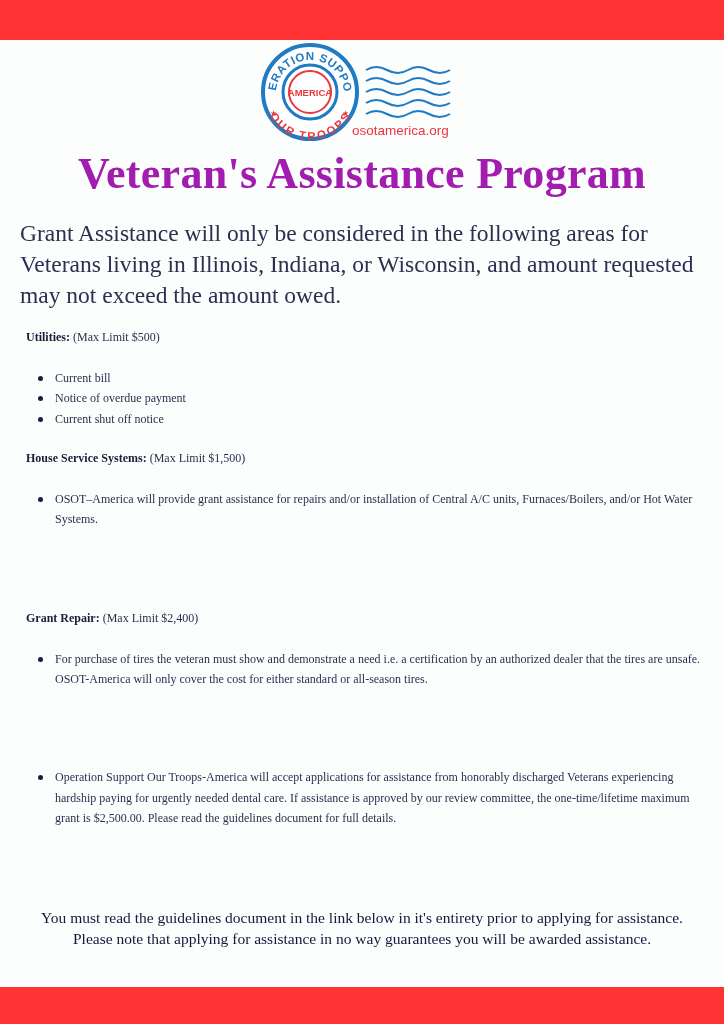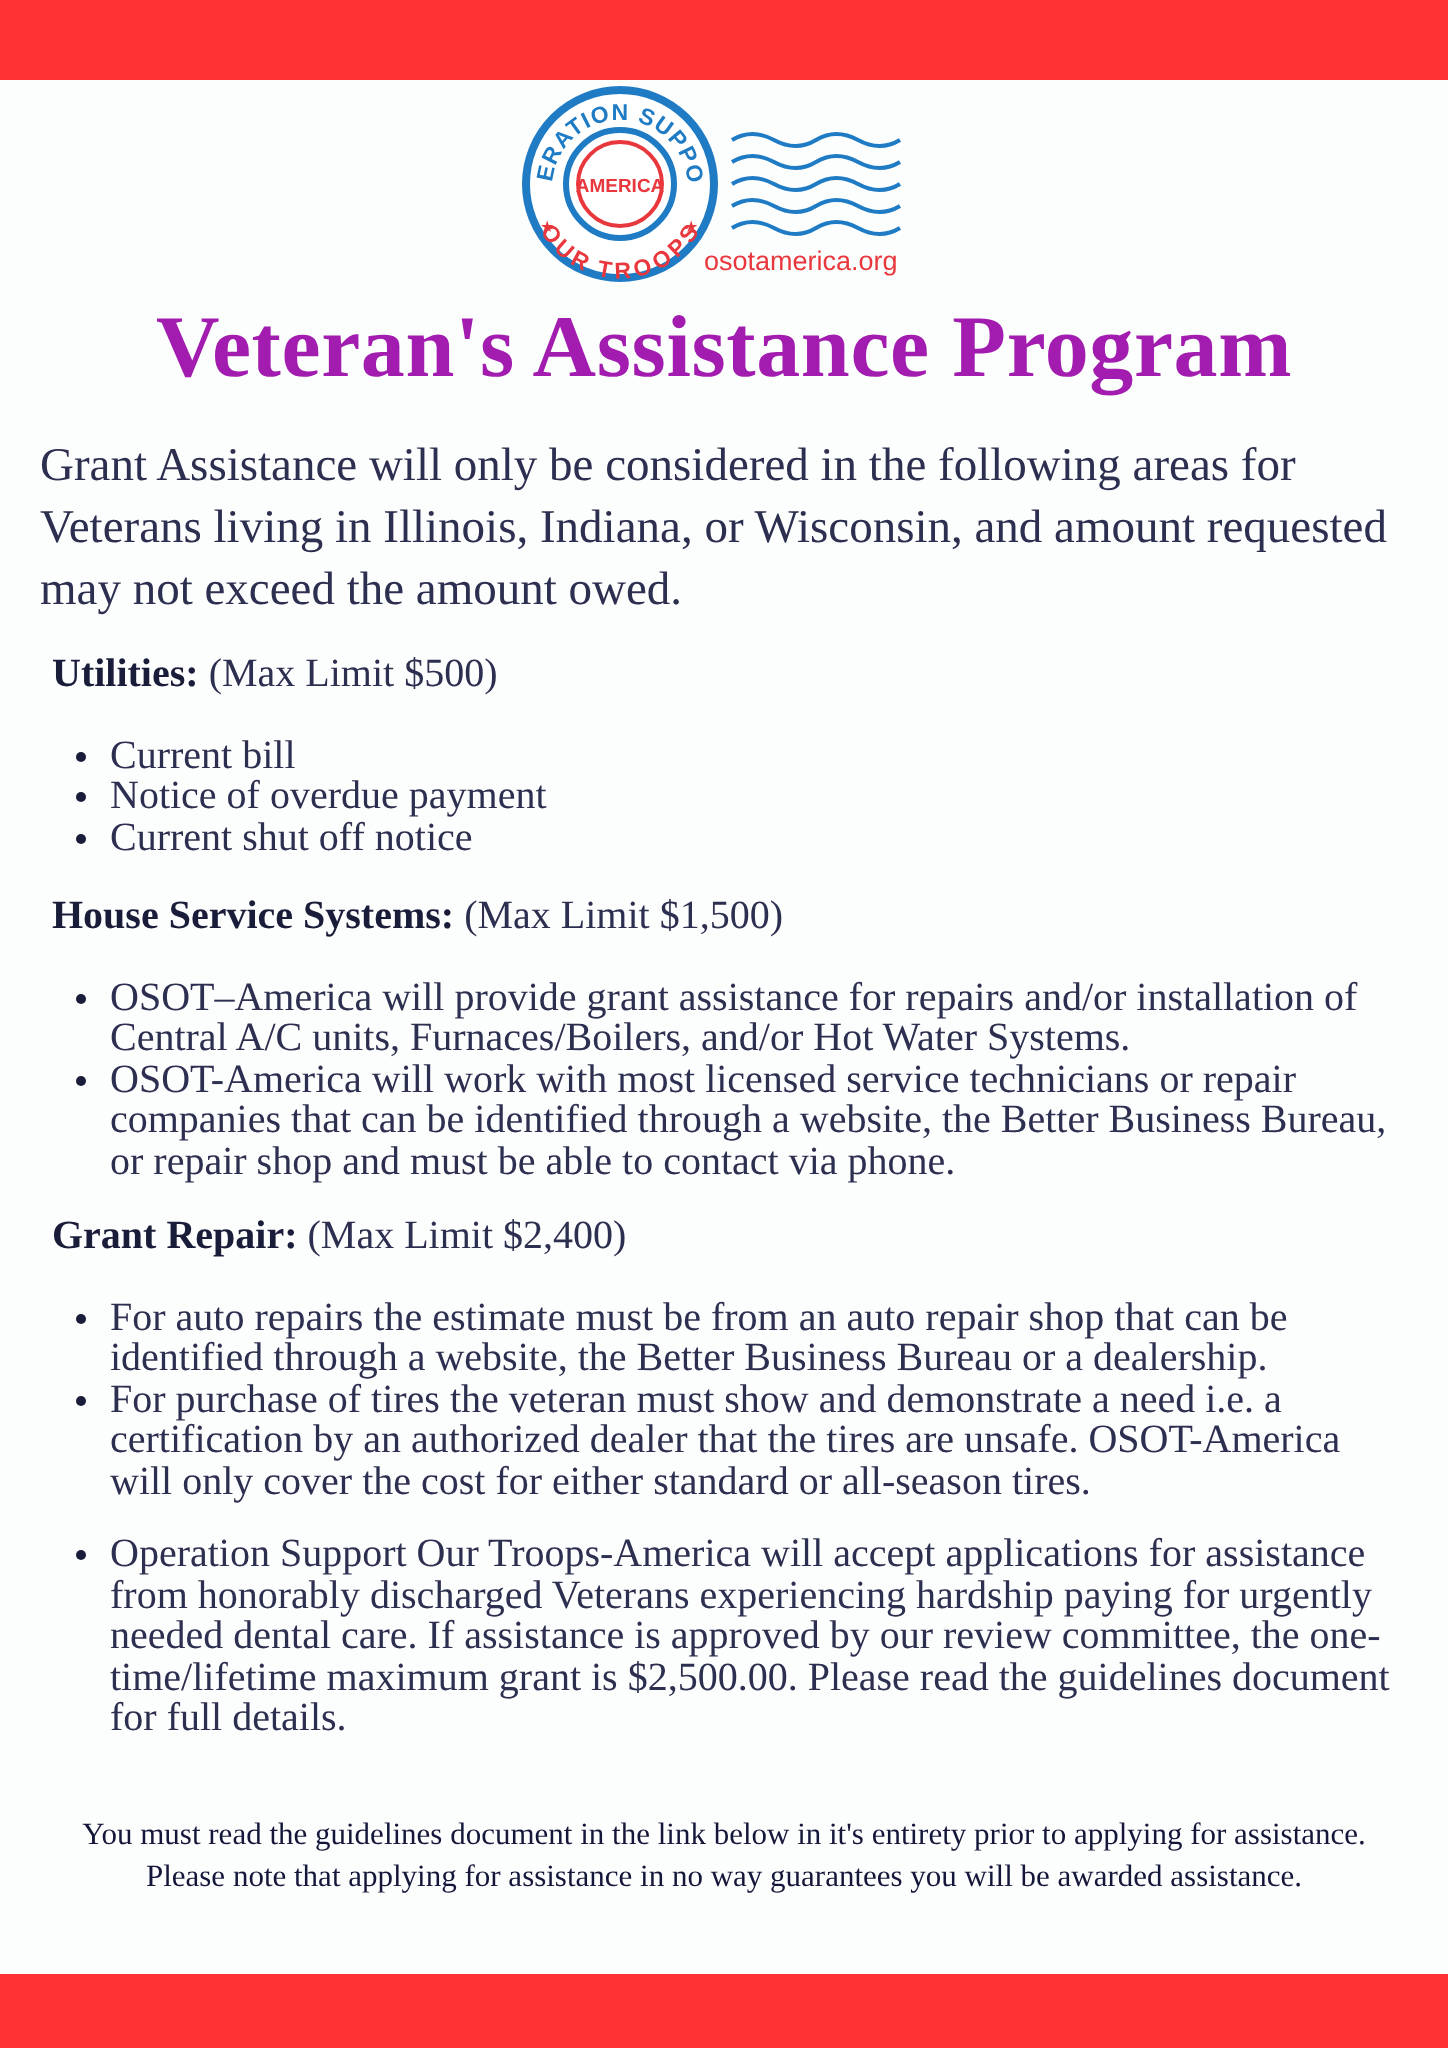--- a/index.html
+++ b/index.html
@@ -23,21 +23,21 @@
       color: #a21caf;
       letter-spacing: 0.3px;
     }
     .intro {
       position: absolute; left: 20px; top: 218px; width: 680px;
       font-size: 23.5px; line-height: 31px;
       color: #2c2f4f;
     }
     .section {
       position: absolute; left: 26px; width: 680px;
-      font-size: 20px; line-height: 20.5px;
+      font-size: 12px; line-height: 20.5px;
     }
     .section-head { margin-bottom: 20px; }
     .section-head .label { font-weight: bold; color: #1a1d3a; }
     .section ul { list-style: none; }
     .section li { position: relative; padding-left: 29px; }
     .section li::before {
       content: ""; position: absolute; left: 12px; top: 8px;
       width: 5px; height: 5px; border-radius: 50%; background: #1a1d3a;
     }
     .notice {
@@ -97,30 +97,28 @@
     <li>Current shut off notice</li>
   </ul>
 </div>
 
 <div class="section" style="top:448px">
   <div class="section-head">
     <span class="label">House Service Systems:</span><span> (Max Limit $1,500)</span>
   </div>
   <ul>
     <li>OSOT–America will provide grant assistance for repairs and/or installation of Central A/C units, Furnaces/Boilers, and/or Hot Water Systems.</li>
-    <li>OSOT-America will work with most licensed service technicians or repair companies that can be identified through a website, the Better Business Bureau, or repair shop and must be able to contact via phone.</li>
   </ul>
 </div>
 
 <div class="section" style="top:608px">
   <div class="section-head">
     <span class="label">Grant Repair:</span><span> (Max Limit $2,400)</span>
   </div>
   <ul>
-    <li>For auto repairs the estimate must be from an auto repair shop that can be identified through a website, the Better Business Bureau or a dealership.</li>
     <li>For purchase of tires the veteran must show and demonstrate a need i.e. a certification by an authorized dealer that the tires are unsafe. OSOT-America will only cover the cost for either standard or all-season tires.</li>
   </ul>
 </div>
 
 <div class="section" style="top:767px">
   <ul>
     <li>Operation Support Our Troops-America will accept applications for assistance from honorably discharged Veterans experiencing hardship paying for urgently needed dental care. If assistance is approved by our review committee, the one-time/lifetime maximum grant is $2,500.00. Please read the guidelines document for full details.</li>
   </ul>
 </div>
 

